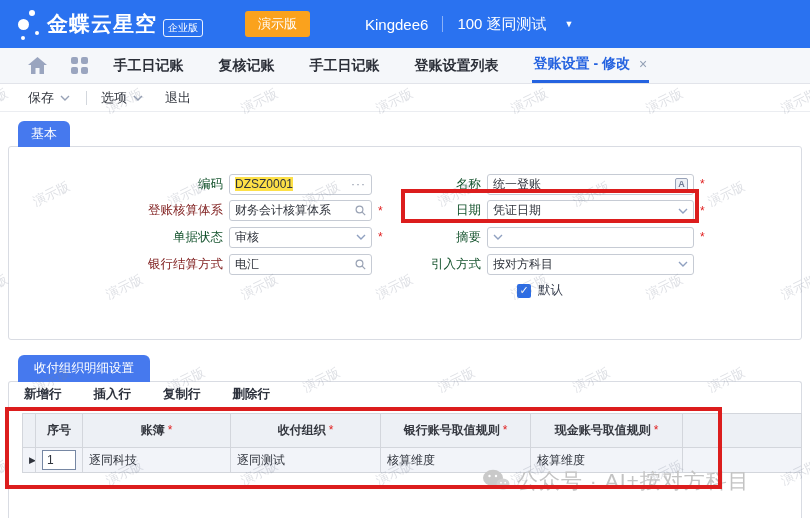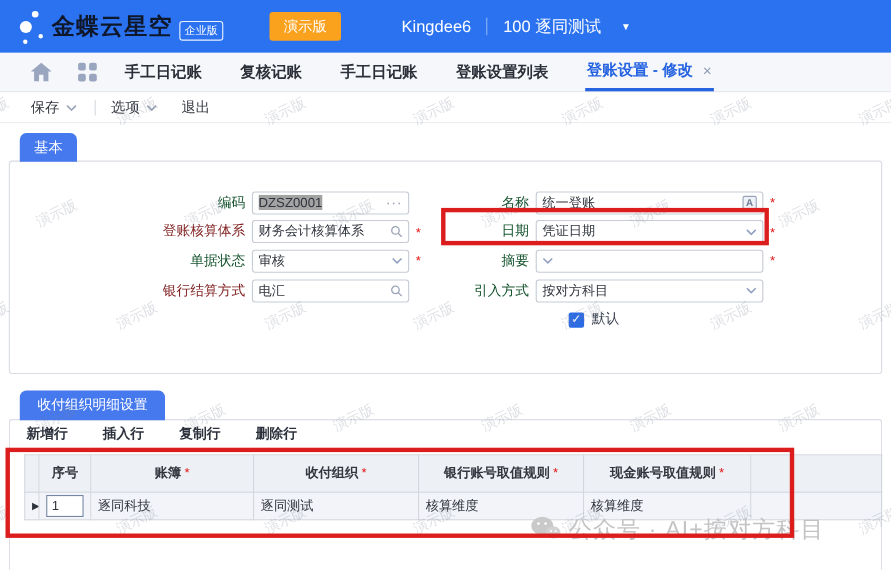--- a/index.html
+++ b/index.html
@@ -11,21 +11,21 @@
 
   
   .hdr { position:absolute; left:0; top:0; width:810px; height:48px; background:#2a72f0;
          display:flex; align-items:center; }
   .logo-dots { position:relative; width:34px; height:40px; margin-left:10px; }
   .logo-dots i { position:absolute; background:#fff; border-radius:50%; display:block; }
   .d1 { width:6px; height:6px; left:19px; top:6px; }
   .d2 { width:11px; height:11px; left:8px; top:15px; }
   .d3 { width:4px; height:4px; left:25px; top:27px; }
   .d4 { width:4px; height:4px; left:11px; top:32px; }
-  .brand { color:#0f172a; font-size:21px; font-weight:700; letter-spacing:1px; margin-left:3px; }
+  .brand { color:#ffffff; font-size:21px; font-weight:700; letter-spacing:1px; margin-left:3px; }
   .edition { color:#fff; border:1px solid rgba(255,255,255,.9); border-radius:3px;
              font-size:10px; padding:1px 4px; margin-left:6px; margin-top:8px; }
   .demo-badge { background:#faa21d; color:#fff; font-size:13px; border-radius:3px;
                 padding:4px 13px; margin-left:42px; }
   .acct { display:flex; align-items:center; color:#fff; font-size:15px; margin-left:55px; gap:14px; }
   .acct .pipe { width:1px; height:16px; background:rgba(255,255,255,.45); }
   .acct .caret { font-size:9px; margin-left:4px; }
 
   
   .tabbar { position:absolute; left:0; top:48px; width:810px; height:36px; background:#f5f7fa;
@@ -65,21 +65,21 @@
   .frow { display:flex; align-items:center; height:26.6px; }
   .flabel { text-align:right; padding-right:6px; font-size:12.5px; color:#14532d; white-space:nowrap; }
   #col-left .flabel { width:220px; }
   #col-right .flabel { width:96px; }
   .flabel.link { color:#7f1d1d; }
   .fctrl { height:21px; border:1px solid #c6cbd4; border-radius:3px; background:#fff;
            display:flex; align-items:center; padding:0 5px; font-size:12px; color:#2f333c; }
   #col-left .fctrl { width:143px; }
   #col-right .fctrl { width:207px; }
   .fval { flex:1; white-space:nowrap; overflow:hidden; }
-  .fval .sel { background:#a3a3a3; }
+  .fval .sel { background:#fde047; }
   .dots { color:#8a93a5; font-size:12px; letter-spacing:1px; line-height:8px; }
   .a-badge { width:13px; height:13px; border:1px solid #98a2b8; border-radius:2px; background:#eef1f6;
              color:#6e7a94; font-size:9px; font-weight:700; display:flex; align-items:center;
              justify-content:center; }
   .fstar { color:#e02020; font-size:12px; margin-left:6px; width:8px; }
   .chkrow { margin-left:30px; display:flex; align-items:center; gap:7px; }
   .chkbox { width:14px; height:14px; background:#2b6ce5; border-radius:2px; color:#fff; font-size:11px;
             display:flex; align-items:center; justify-content:center; }
   .chklabel { font-size:12.5px; color:#3a4150; }
 

